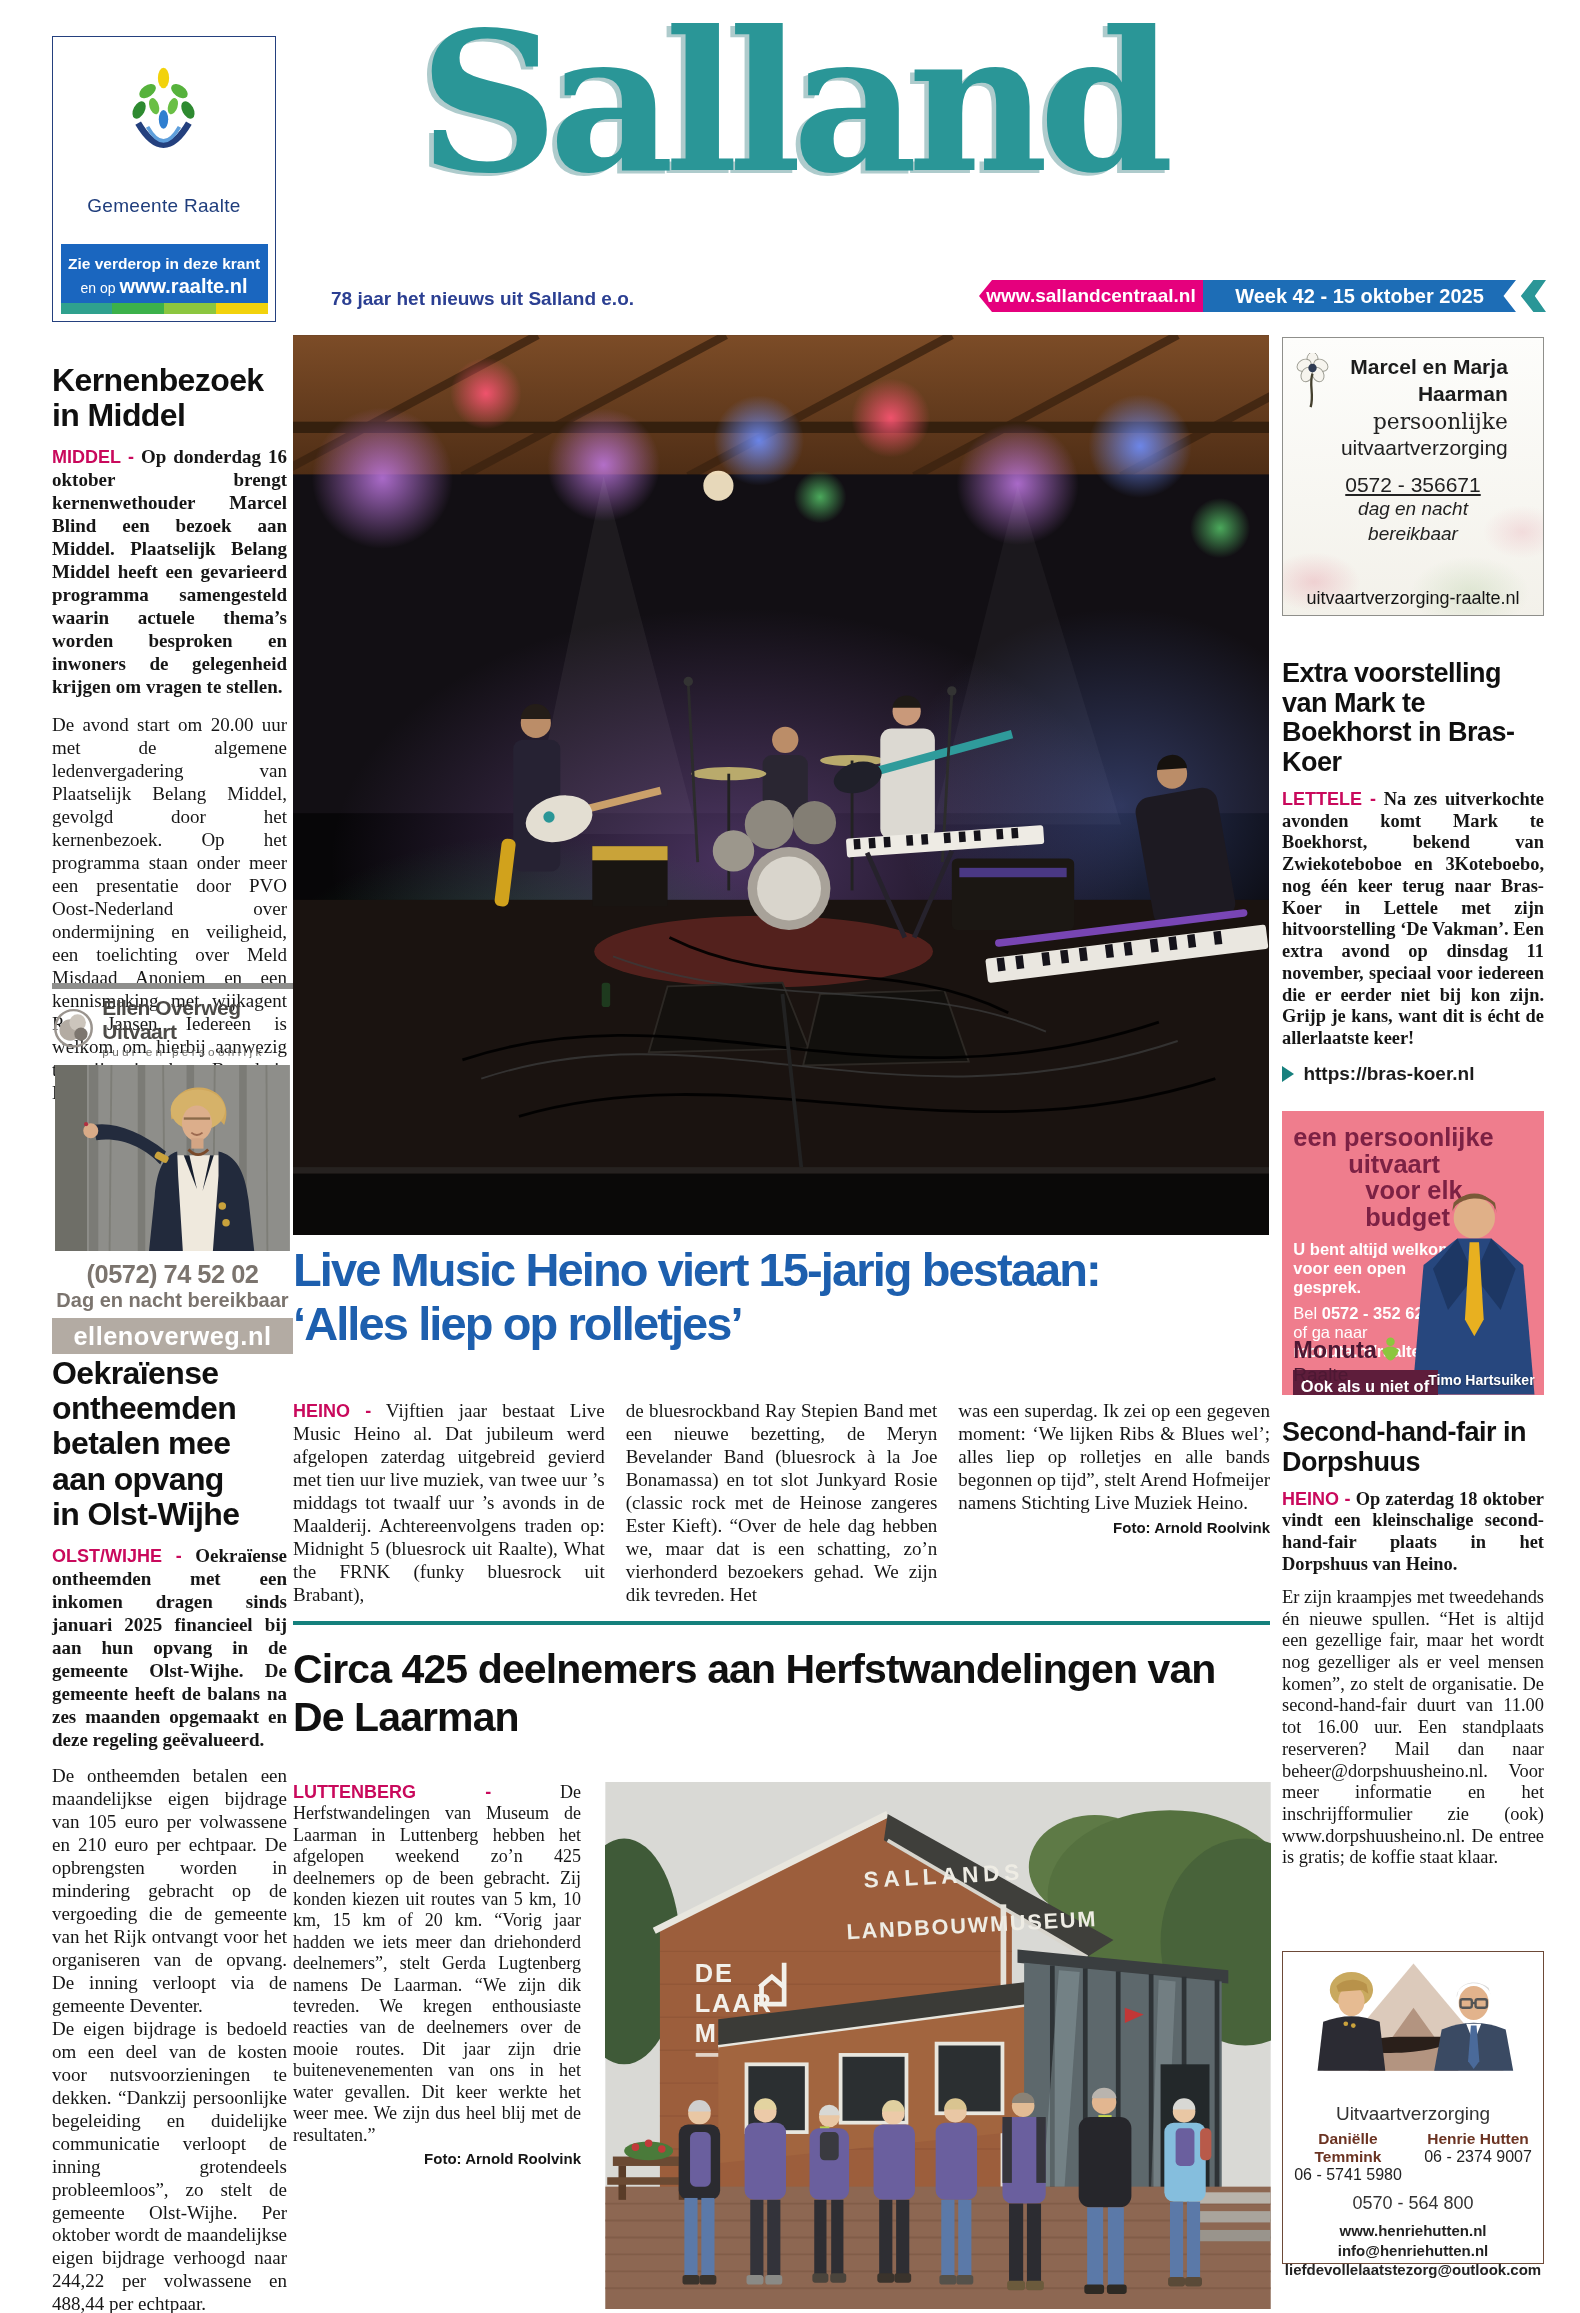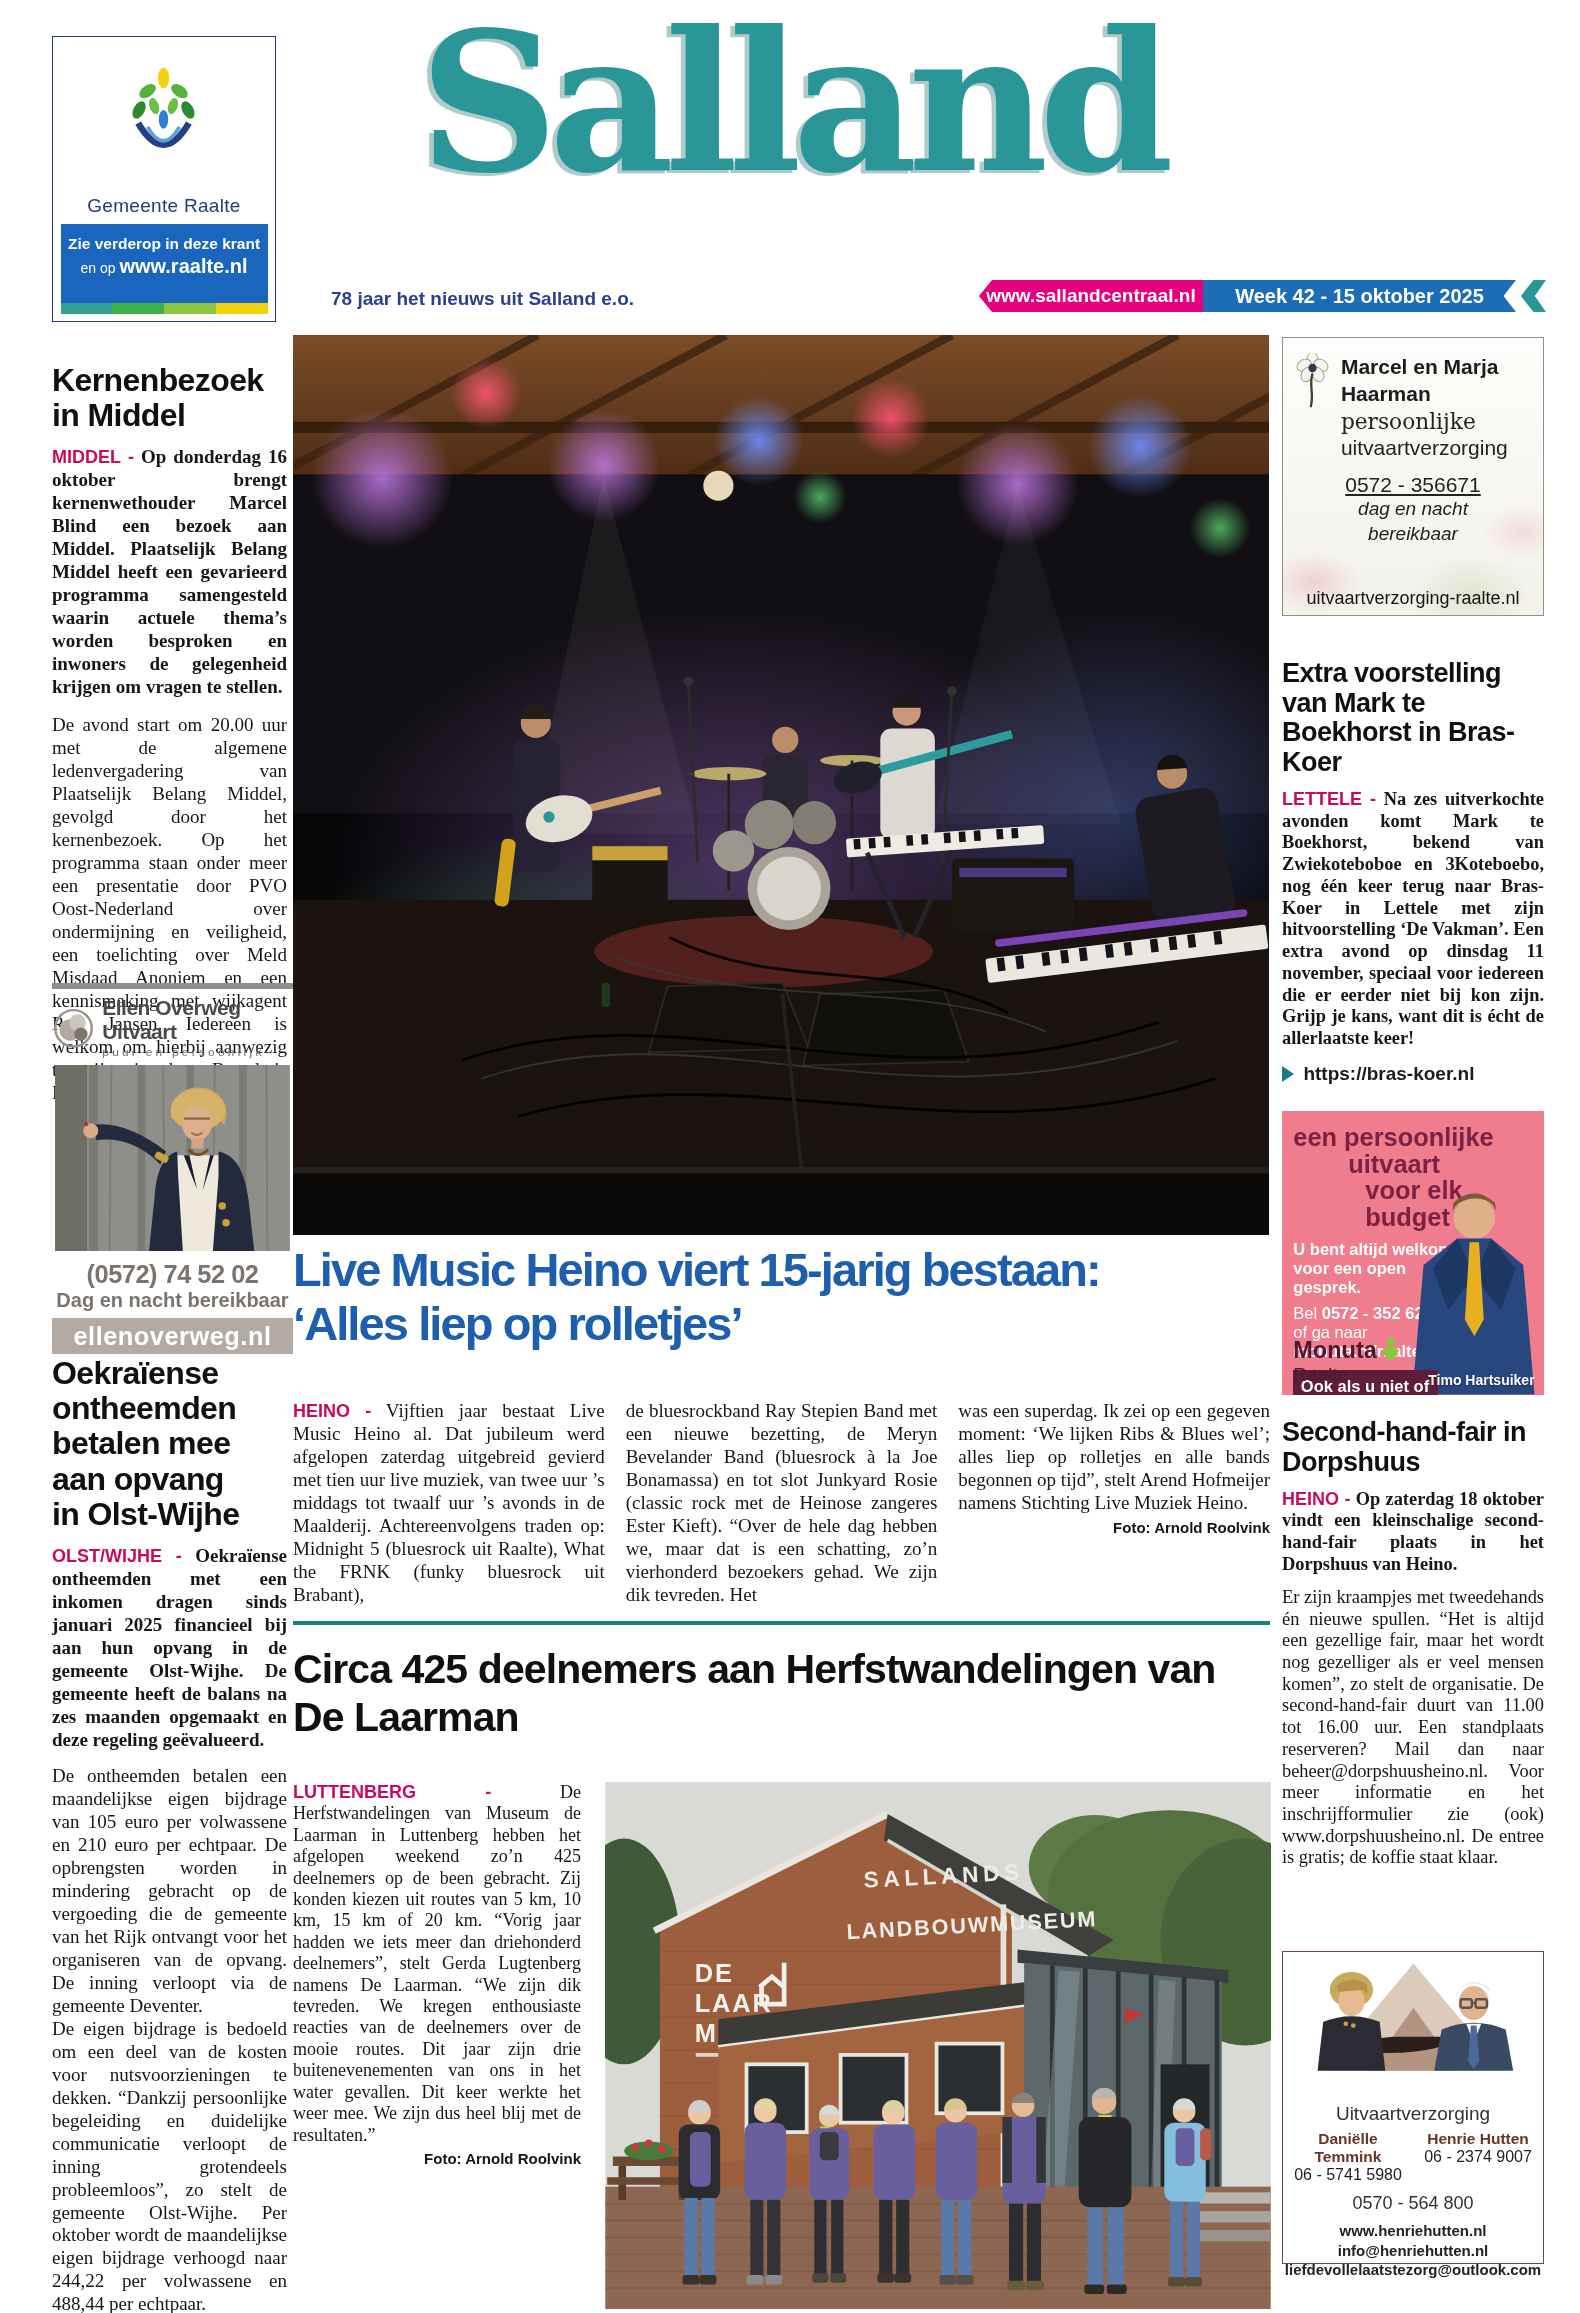--- a/index.html
+++ b/index.html
@@ -10,21 +10,21 @@
   .body-t{font-size:19px;line-height:1.21;text-align:justify;color:#161616;}
   .intro{font-weight:700;}
   .dl{font-family:"Liberation Sans",sans-serif;font-weight:700;color:#c9095c;font-size:18px;}
   .credit{font-family:"Liberation Sans",sans-serif;font-weight:700;font-size:15px;text-align:right;color:#151515;margin-top:3.8px;}
   p{margin:0 0 7.5px 0;}
 
   
   .raalte-ad{left:52px;top:36px;width:222px;height:284px;border:1.9px solid #24407e;background:#fff;}
   .raalte-name{position:absolute;top:158px;width:100%;text-align:center;font-family:"Liberation Sans",sans-serif;
                font-size:19px;color:#1f3d7c;letter-spacing:0.3px;}
-  .raalte-blue{position:absolute;left:7.5px;right:7.5px;bottom:7.5px;height:90px;background:#1a66bf;color:#fff;
+  .raalte-blue{position:absolute;left:7.5px;right:7.5px;bottom:7.5px;height:70px;background:#1a66bf;color:#fff;
                font-family:"Liberation Sans",sans-serif;text-align:center;}
   .raalte-blue .l1{font-size:15.5px;font-weight:700;margin-top:11.3px;}
   .raalte-blue .l2{font-size:14px;margin-top:1.9px;}
   .raalte-blue .l2 b{font-size:20px;}
   .stripes{position:absolute;left:0;right:0;bottom:0;height:10.4px;display:flex;}
   .stripes div{flex:1;}
   .mast-small{left:200px;top:85px;width:252px;text-align:right;font-family:"Liberation Sans",sans-serif;
               font-weight:700;font-size:53px;line-height:.96;color:#2a9697;letter-spacing:-0.9px;}
   .mast-big{left:419px;top:1.9px;font-family:"DejaVu Serif",serif;font-weight:700;font-size:193px;line-height:1.05;
             color:#2a9697;letter-spacing:-9.4px;text-shadow:-4.7px 2.8px 0 rgba(24,106,108,.35);}
@@ -60,21 +60,21 @@
 
   
   .rc{left:1282px;width:262px;}
   .rc .body-t{font-size:18.4px;line-height:1.18;}
   .rtitle{font-size:27px;width:256px;margin-bottom:11.3px;letter-spacing:-0.5px;}
   .haarman{top:337px;height:279px;border:0.9px solid #8f8f8b;box-sizing:border-box;
      background:radial-gradient(66px 42px at 12% 88%,rgba(225,120,140,.28),transparent 70%),
                 radial-gradient(85px 52px at 72% 92%,rgba(170,200,150,.30),transparent 70%),
                 radial-gradient(56px 38px at 92% 70%,rgba(225,130,150,.22),transparent 70%),
                 linear-gradient(#fdfdfb,#f3f1ea);}
-  .haar-head{display:flex;gap:7.5px;padding:15px 9.4px 0 9.4px;}
+  .haar-head{display:flex;gap:7.5px;padding:15px 9.4px 0 9.4px;text-align:right;}
   .haar-name{font-family:"Liberation Sans",sans-serif;font-weight:700;font-size:21px;color:#1c1c1c;line-height:1.3;}
   .haar-script{font-family:"DejaVu Serif",serif;font-size:21.7px;color:#222;margin-top:1.9px;}
   .haar-service{font-family:"Liberation Sans",sans-serif;font-size:21px;color:#222;margin-top:1.9px;}
   .haar-phone{font-family:"Liberation Sans",sans-serif;font-size:21px;color:#222;text-align:center;margin-top:13px;text-decoration:underline;}
   .haar-avail{font-family:"Liberation Sans",sans-serif;font-style:italic;font-size:19px;color:#222;text-align:center;line-height:1.3;}
   .haar-url{position:absolute;left:0;right:0;bottom:5.6px;text-align:center;font-family:"Liberation Sans",sans-serif;
             font-size:18px;color:#141414;}
   .bras{top:659px;}
   .bras-link{display:flex;align-items:center;gap:9.4px;margin-top:13px;font-family:"Liberation Sans",sans-serif;
              font-weight:700;font-size:19px;color:#1c1c1c;}

